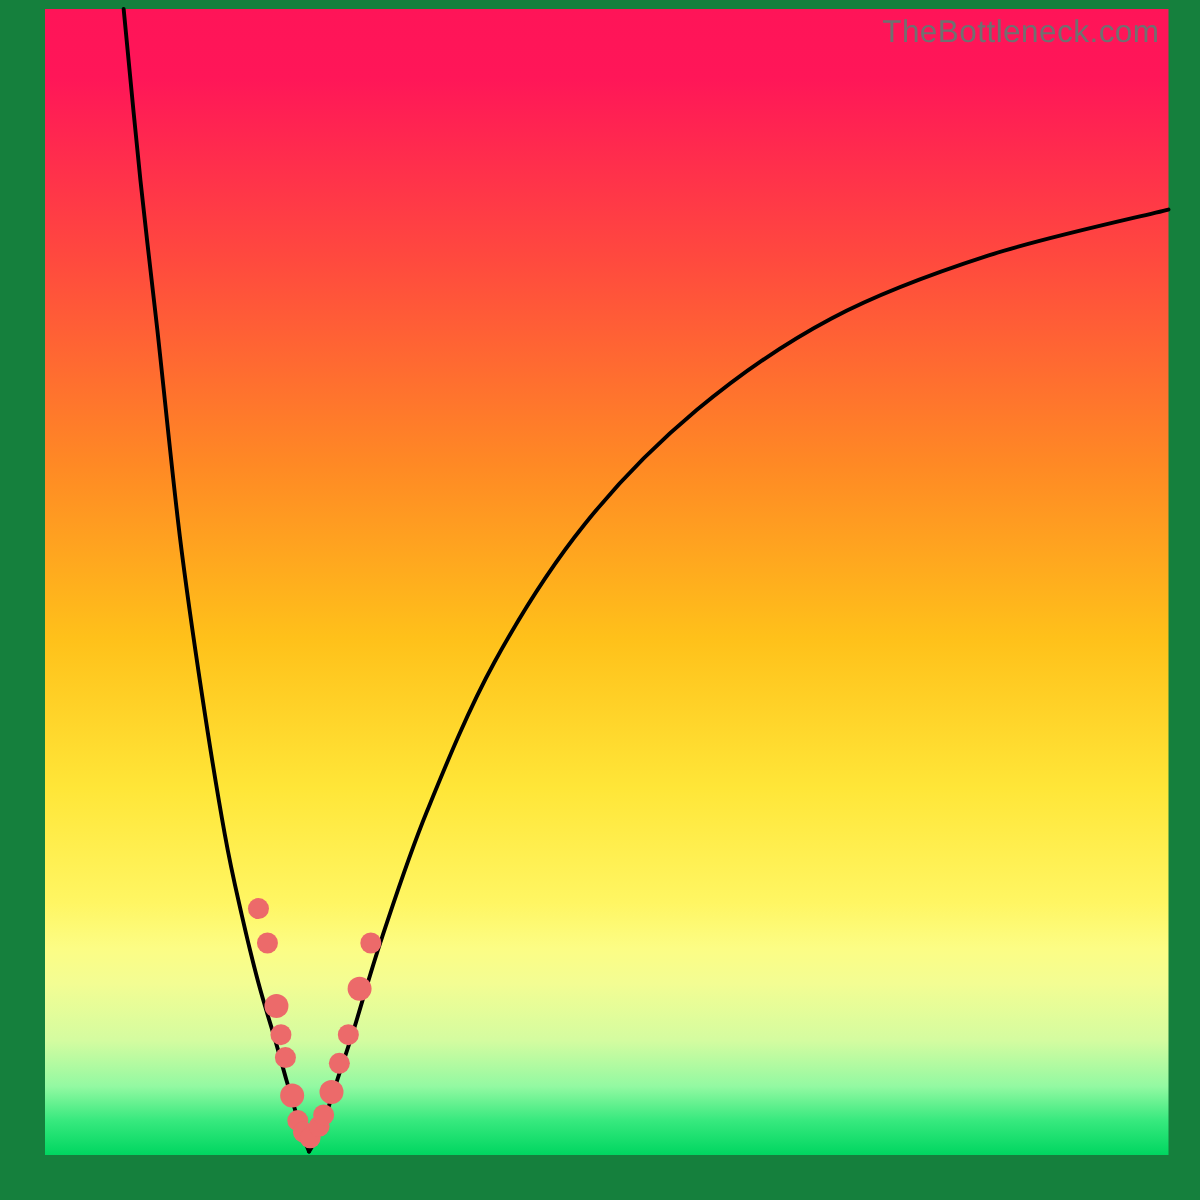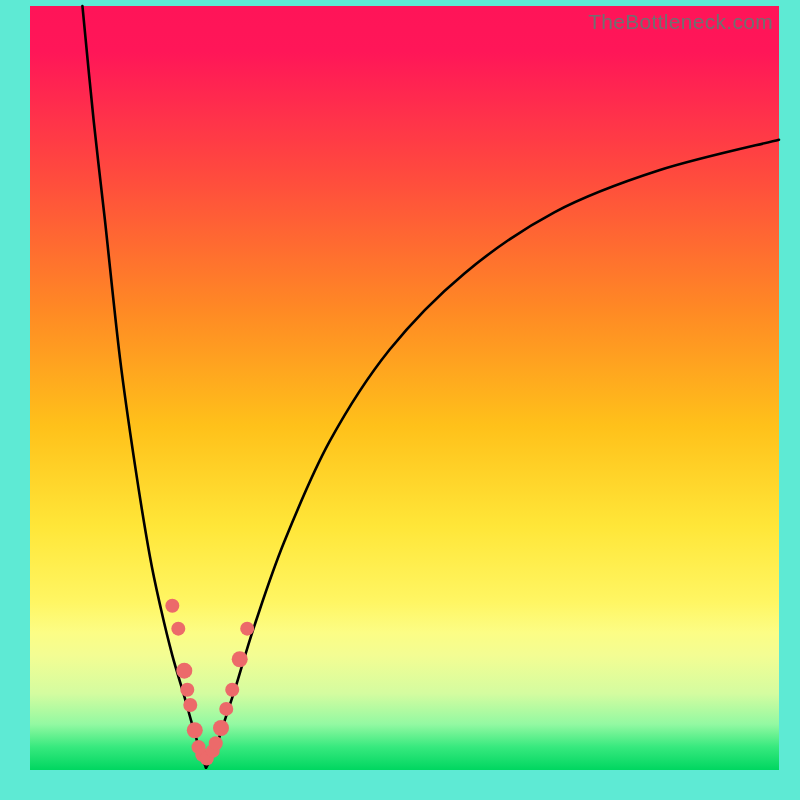--- a/index.html
+++ b/index.html
@@ -10,21 +10,21 @@
     overflow: hidden;
   }
   body {
     background: #000;
     font-family: Arial, Helvetica, sans-serif;
   }
   .stage {
     position: absolute;
     top: 0; left: 0;
     width: 800px; height: 800px;
-    background: #5eead4;
+    background: #15803d;
   }
   .plot {
     position: absolute;
     
     left: 30px; top: 6px;
     width: 749px; height: 764px;
     background: linear-gradient(
       to bottom,
       #ff1458 0%,
       #ff1658 6%,

